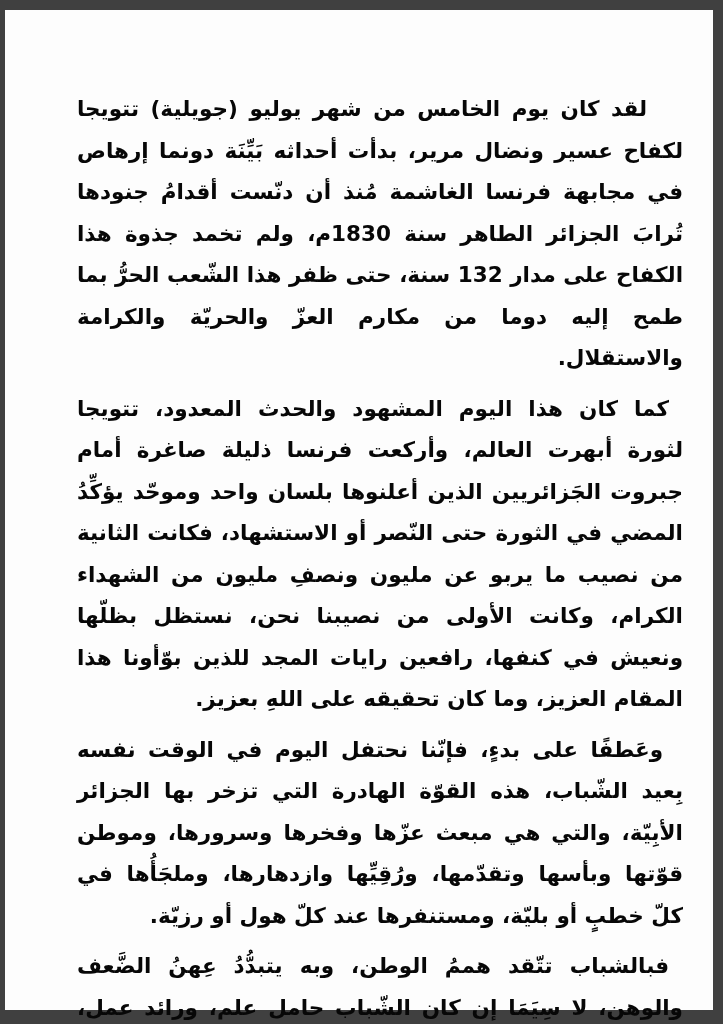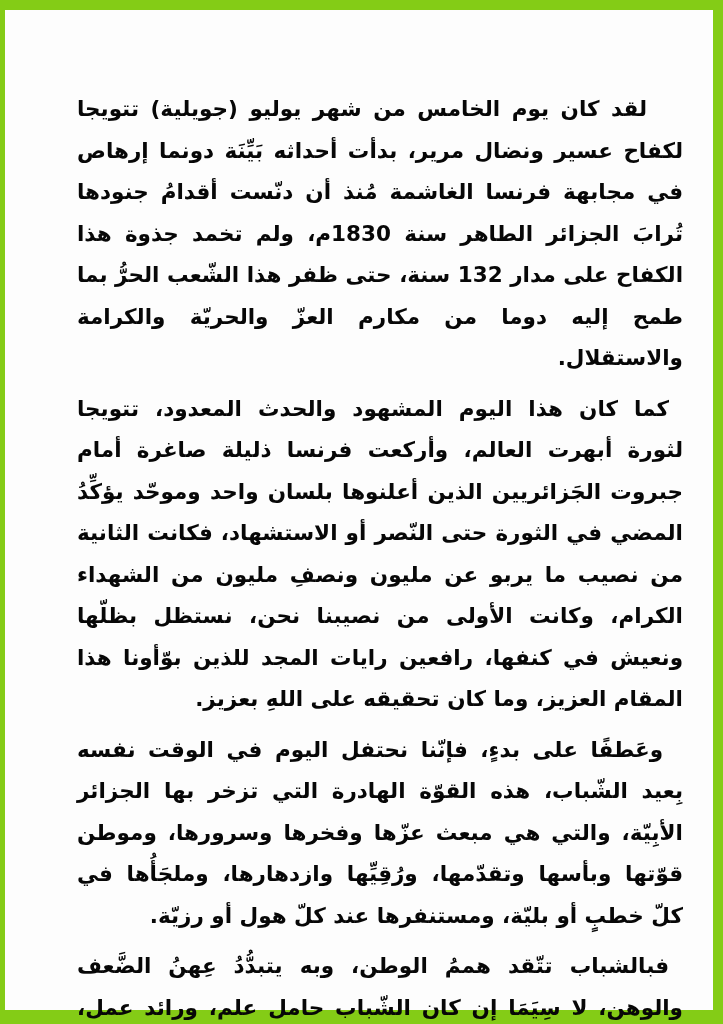--- a/index.html
+++ b/index.html
@@ -4,21 +4,21 @@
 <style>
   html, body {
     margin: 0;
     padding: 0;
     background: #1b1b1b;
   }
   #stage {
     position: relative;
     width: 723px;
     height: 1024px;
-    background: #84cc16;
+    background: #404040;
     overflow: hidden;
   }
   
   .paper {
     position: absolute;
     left: 5px;
     top: 10px;
     width: 708px;
     height: 1000px;
     background: #fdfdfd;

